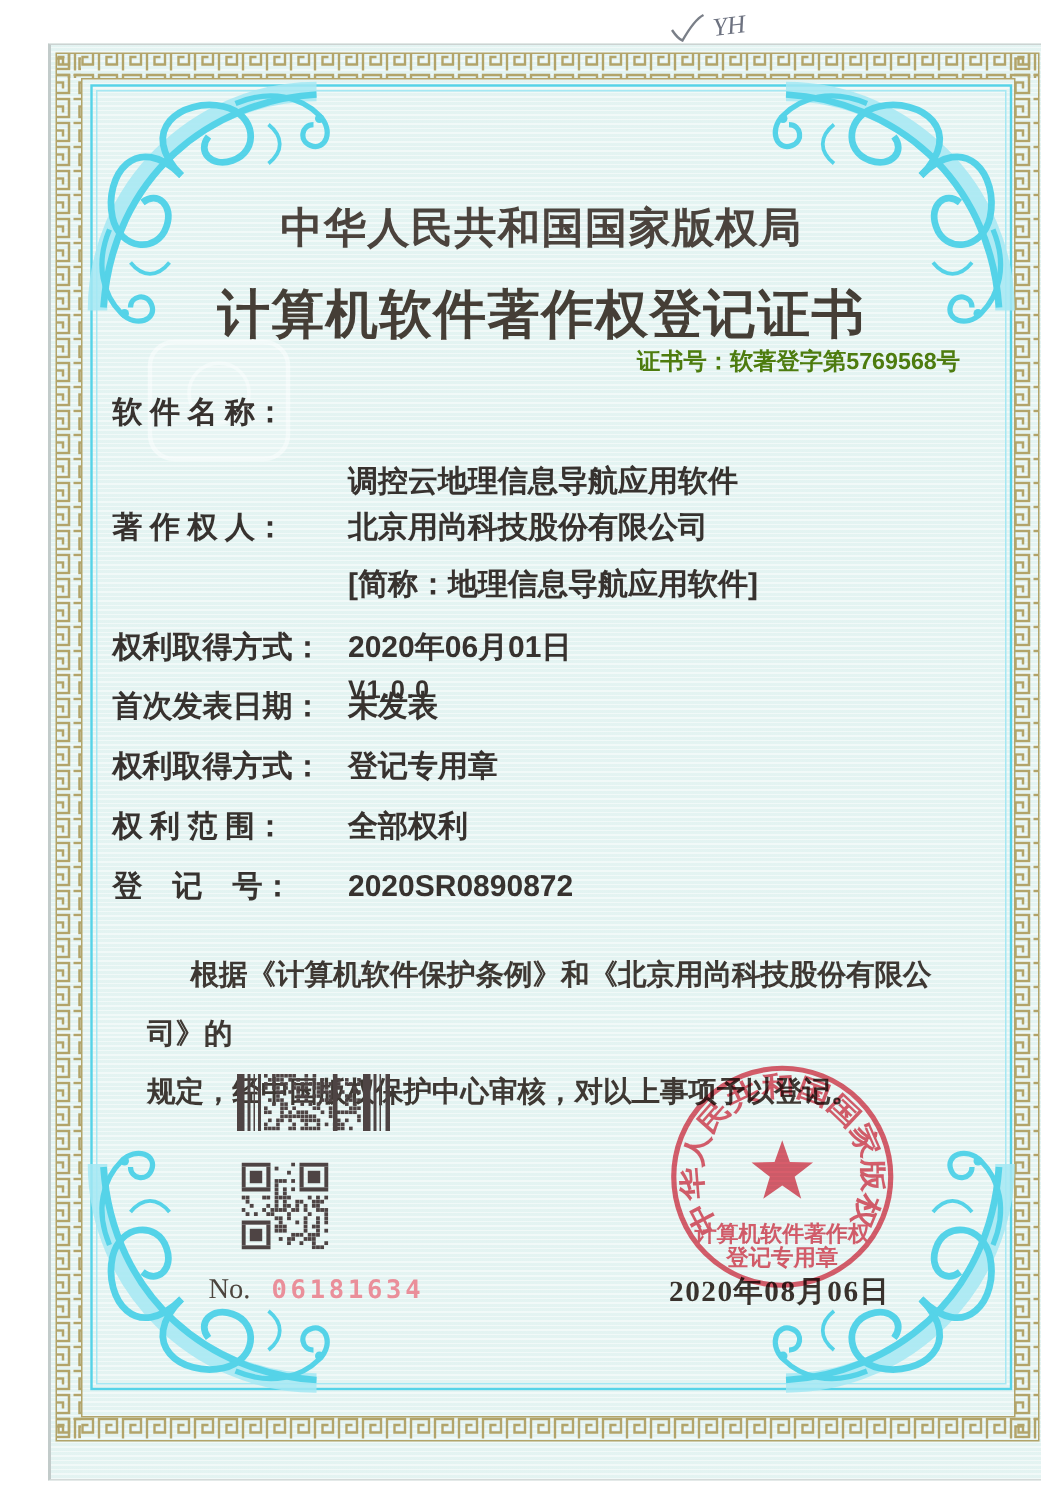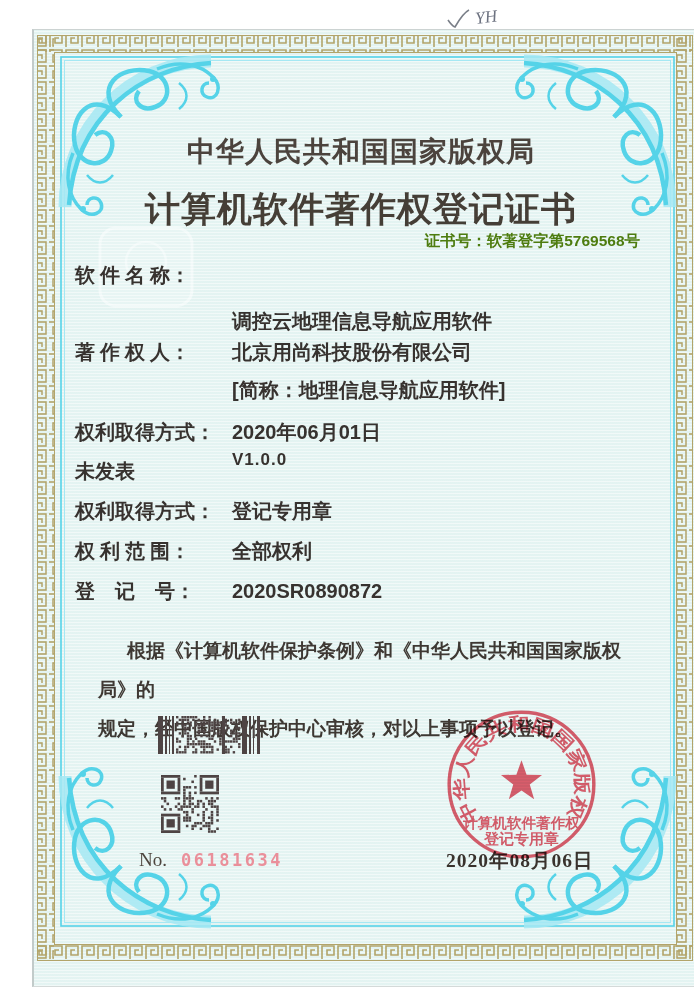--- a/index.html
+++ b/index.html
@@ -114,40 +114,41 @@
   <span class="lbl">著 作 权 人：</span>
   <span class="val">北京用尚科技股份有限公司</span>
 </div>
 
 <div class="row" style="top:421px">
   <span class="lbl">权利取得方式：</span>
   <span class="val">2020年06月01日</span>
 </div>
 
 <div class="row" style="top:460px">
+  <span class="lbl">首次发表日期：</span>
   <span class="val">未发表</span>
 </div>
 
 <div class="row" style="top:500px">
   <span class="lbl">权利取得方式：</span>
   <span class="val">登记专用章</span>
 </div>
 
 <div class="row" style="top:540px">
   <span class="lbl">权 利 范 围：</span>
   <span class="val">全部权利</span>
 </div>
 
 <div class="row" style="top:580px">
   <span class="lbl">登　记　号：</span>
   <span class="val">2020SR0890872</span>
 </div>
 
 <div class="abs statement">
-  <div class="ln1">根据《计算机软件保护条例》和《中华人民共和国国家版权局》的</div>
+  <div class="ln1">根据《计算机软件保护条例》和《北京用尚科技股份有限公司》的</div>
   <div class="ln2">规定，经中国版权保护中心审核，对以上事项予以登记。</div>
 </div>
 
 <svg class="abs codes" style="left:158px;top:716px" width="103" height="38" viewBox="0 0 103 38">
   <g id="bc" fill="currentColor">
       <rect x="0" y="0" width="5" height="38"></rect>
       <rect x="7" y="0" width="2" height="38"></rect>
       <rect x="11" y="0" width="1" height="38"></rect>
       <rect x="14" y="0" width="2" height="38"></rect>
       <rect x="84" y="0" width="5" height="38"></rect>

